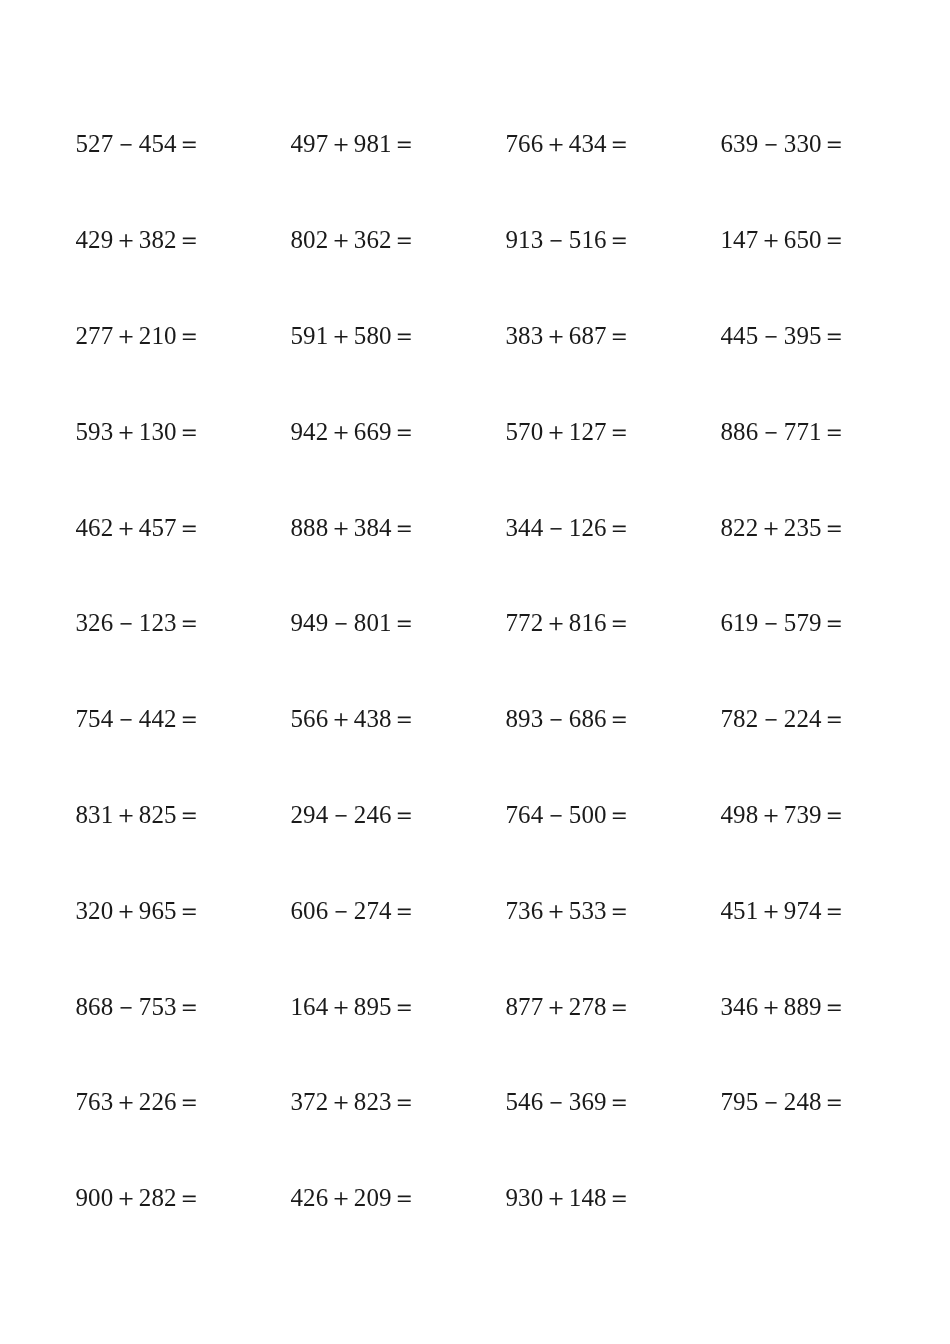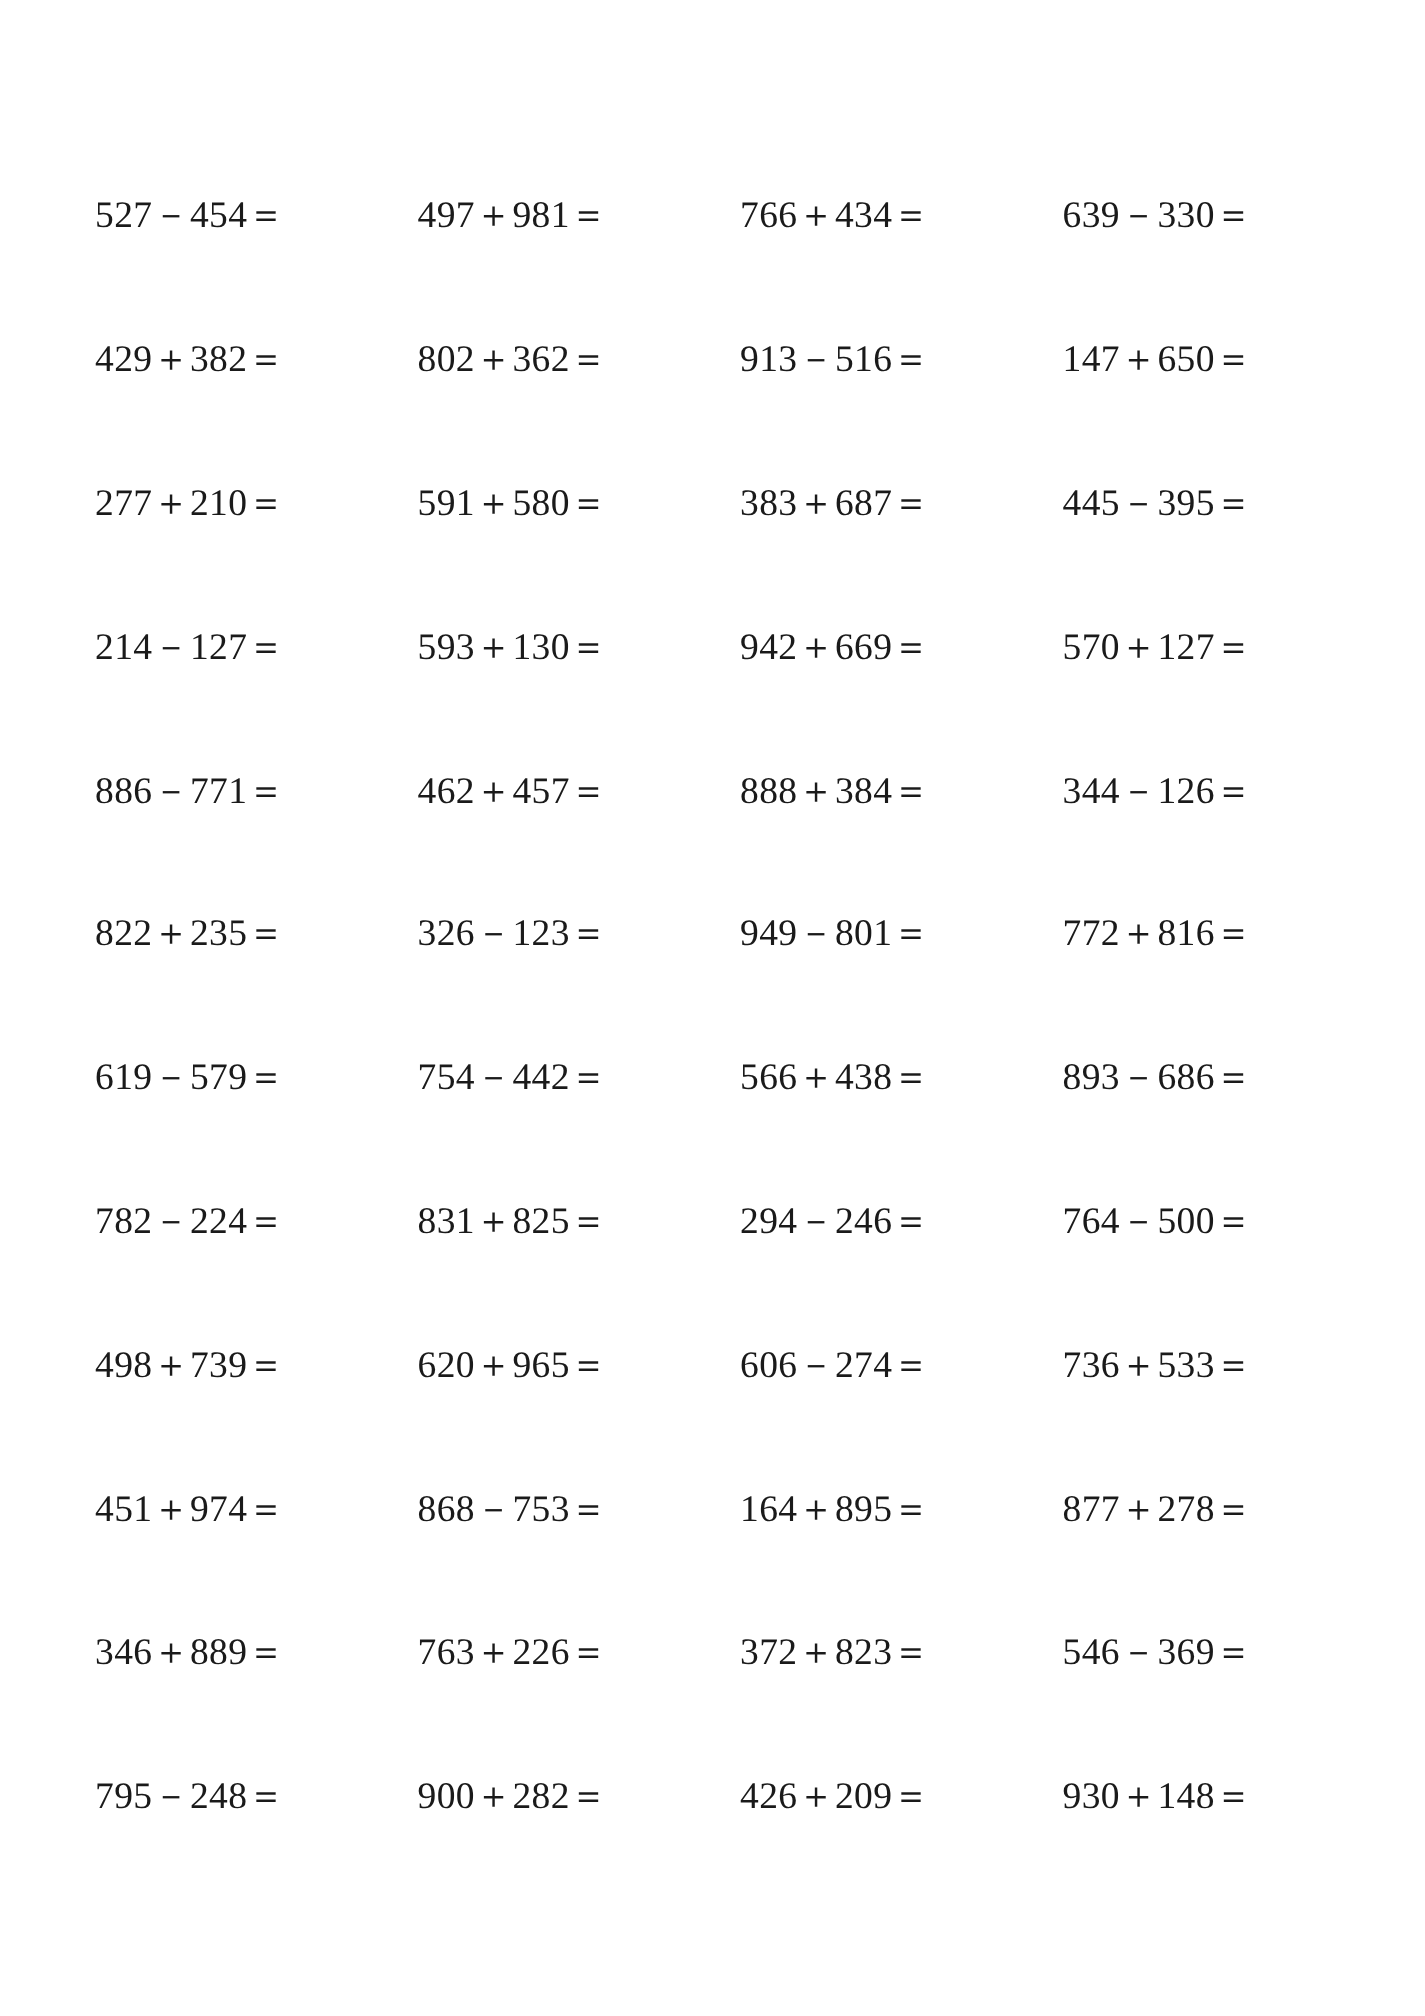--- a/index.html
+++ b/index.html
@@ -12,21 +12,21 @@
     position: relative;
     width: 950px;
     height: 1344px;
     background: #ffffff;
     overflow: hidden;
     box-sizing: border-box;
   }
   .worksheet-grid {
     position: absolute;
     top: 96px;
-    left: 0;
+    left: 12px;
     width: 932px;
     display: grid;
     grid-template-columns: repeat(4, 215px);
     grid-auto-rows: 95.8px;
     padding-left: 22px;
     box-sizing: border-box;
   }
   .problem-cell {
     display: flex;
     align-items: center;
@@ -78,23 +78,20 @@
       <div class="problem-cell">
         <span class="problem-text">591＋580＝</span>
       </div>
       <div class="problem-cell">
         <span class="problem-text">383＋687＝</span>
       </div>
       <div class="problem-cell">
         <span class="problem-text">445－395＝</span>
       </div>
       <div class="problem-cell">
-        <span class="problem-text">214－127＝</span>
-      </div>
-      <div class="problem-cell">
         <span class="problem-text">593＋130＝</span>
       </div>
       <div class="problem-cell">
         <span class="problem-text">942＋669＝</span>
       </div>
       <div class="problem-cell">
         <span class="problem-text">570＋127＝</span>
       </div>
       <div class="problem-cell">
         <span class="problem-text">886－771＝</span>
@@ -141,21 +138,21 @@
       <div class="problem-cell">
         <span class="problem-text">294－246＝</span>
       </div>
       <div class="problem-cell">
         <span class="problem-text">764－500＝</span>
       </div>
       <div class="problem-cell">
         <span class="problem-text">498＋739＝</span>
       </div>
       <div class="problem-cell">
-        <span class="problem-text">620＋965＝</span>
+        <span class="problem-text">320＋965＝</span>
       </div>
       <div class="problem-cell">
         <span class="problem-text">606－274＝</span>
       </div>
       <div class="problem-cell">
         <span class="problem-text">736＋533＝</span>
       </div>
       <div class="problem-cell">
         <span class="problem-text">451＋974＝</span>
       </div>

